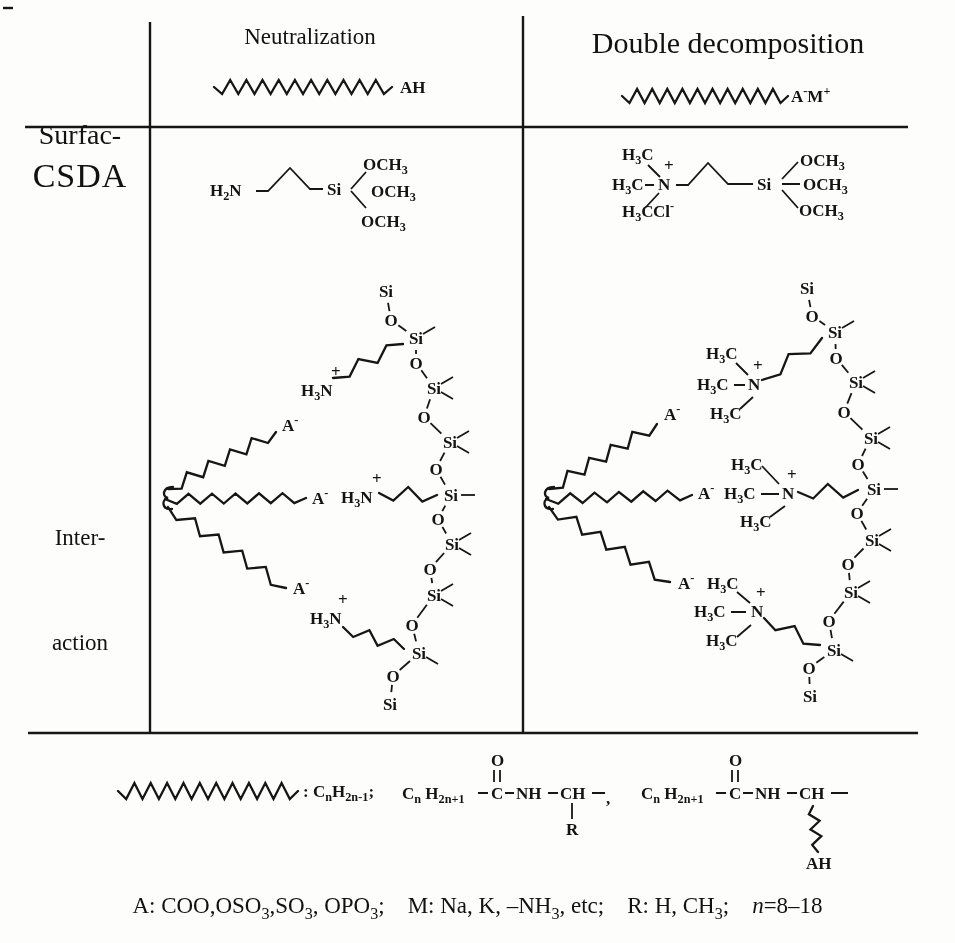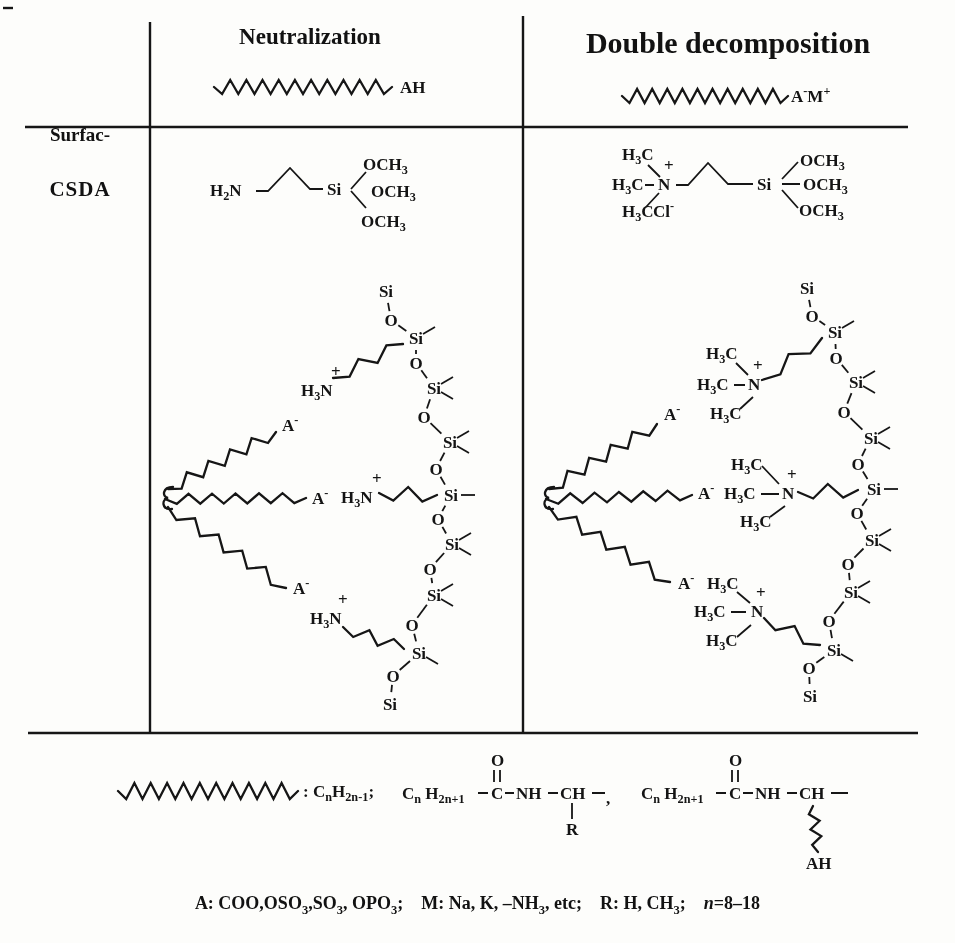--- a/index.html
+++ b/index.html
@@ -3,21 +3,21 @@
 <meta charset="utf-8">
 <style>
   html,body{margin:0;padding:0;background:#e8e8e8;}
   .fig{position:relative;width:955px;height:943px;background:#fdfdfb;margin:0 auto;
        font-family:"Liberation Serif","DejaVu Serif",serif;color:#121212;overflow:hidden;}
   .fig svg{position:absolute;left:0;top:0;}
   svg text{font-family:"Liberation Serif","DejaVu Serif",serif;font-size:17px;font-weight:600;fill:#141414;}
   .rule{stroke:#161616;stroke-width:2.4;}
   .bond{stroke:#161616;stroke-width:1.8;fill:none;}
   .chain{stroke:#161616;stroke-width:2.3;fill:none;stroke-linecap:round;stroke-linejoin:miter;}
-  .txt{position:absolute;font-weight:700;white-space:pre;}
+  .txt{position:absolute;font-weight:400;white-space:pre;}
   .ctr{text-align:center;}
   sub,sup{font-size:70%;}
 </style>
 </head>
 <body>
 
 <div class="fig">
 
   <svg width="955" height="943" viewBox="0 0 955 943">
 
@@ -225,25 +225,29 @@
         <text x="566" y="835"><tspan>R</tspan></text>
         <text x="641" y="799"><tspan>C</tspan><tspan dy="4" font-size="72%">n</tspan><tspan dy="-4"> H</tspan><tspan dy="4" font-size="72%">2n+1</tspan></text>
         <text x="729" y="799"><tspan>C</tspan></text>
         <text x="729" y="766"><tspan>O</tspan></text>
         <text x="755" y="799"><tspan>NH</tspan></text>
         <text x="799" y="799"><tspan>CH</tspan></text>
         <text x="806" y="869"><tspan>AH</tspan></text>
       </g>
   </svg>
 
-  <div class="txt ctr" style="left:14px;top:30px;width:132px;font-size:19px;line-height:42px;">
+  <div class="txt ctr" style="left:14px;top:30px;width:132px;font-size:28px;line-height:42px;">
     <div>Surfac-</div>
   </div>
 
   <div class="txt ctr" style="left:160px;top:24px;width:300px;font-size:23px;">Neutralization</div>
 
   <div class="txt ctr" style="left:528px;top:26px;width:400px;font-size:30px;">Double decomposition</div>
 
-  <div class="txt ctr" style="left:14px;top:177px;width:132px;font-size:21px;letter-spacing:1px;">CSDA</div>
-
-
-  <div class="txt ctr" style="left:0;top:893px;width:955px;font-size:18px;">A: COO,OSO<sub>3</sub>,SO<sub>3</sub>, OPO<sub>3</sub>;    M: Na, K, –NH<sub>3</sub>, etc;    R: H, CH<sub>3</sub>;    <i>n</i>=8–18</div>
+  <div class="txt ctr" style="left:14px;top:157px;width:132px;font-size:34px;letter-spacing:1px;">CSDA</div>
+
+  <div class="txt ctr" style="left:14px;top:450px;width:132px;font-size:23px;line-height:35px;">
+    <div>Inter-</div>
+    <div>action</div>
+  </div>
+
+  <div class="txt ctr" style="left:0;top:893px;width:955px;font-size:23px;">A: COO,OSO<sub>3</sub>,SO<sub>3</sub>, OPO<sub>3</sub>;    M: Na, K, –NH<sub>3</sub>, etc;    R: H, CH<sub>3</sub>;    <i>n</i>=8–18</div>
 </div>
 
 </body></html>

